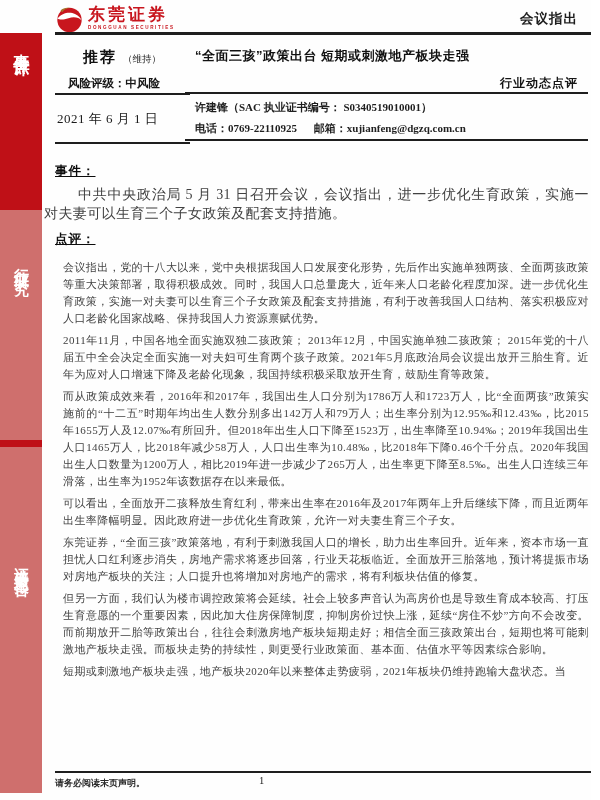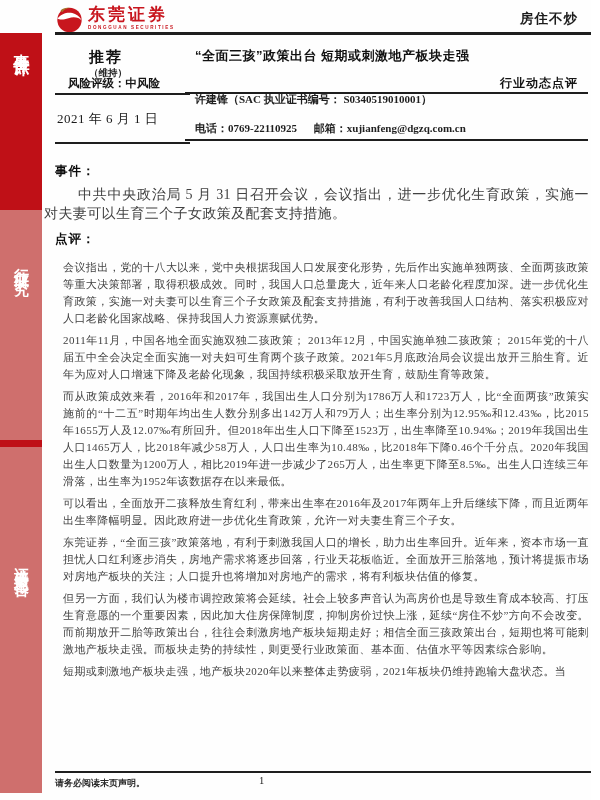--- a/index.html
+++ b/index.html
@@ -27,38 +27,38 @@
   .logo-svg  { width:28px; height:28px; }
   .brand-col { margin-left:5px; }
   .brand-cn  { font-size:17px; font-weight:bold; color:#c8161e; letter-spacing:3px; line-height:20px; }
   .brand-en  { font-size:4.6px; color:#c8161e; letter-spacing:1.6px; font-family:"Liberation Sans",sans-serif; font-weight:bold; }
   .industry  { position:absolute; right:13px; top:10px; font-size:13.5px; font-weight:bold; color:#1d1d1d;
                font-family:"Liberation Sans","DejaVu Sans",sans-serif; letter-spacing:1px; }
   .rule { position:absolute; background:#1e1e1e; height:2px; }
   .rule-header { left:55px; width:540px; top:32px; height:2.5px; }
   
   .sans { font-family:"Liberation Sans","DejaVu Sans",sans-serif; }
-  .rating-row { position:absolute; left:83px; top:48px; display:flex; align-items:baseline;flex-direction:column; }
+  .rating-row { position:absolute; left:83px; top:48px; display:flex; align-items:baseline; }
   .rating     { font-size:15px; font-weight:bold; color:#111; letter-spacing:2px; }
-  .rating-note{ font-size:9.5px; font-weight:bold; color:#222; margin-left:6px; }
+  .rating-note{ font-size:9.5px; font-weight:normal; color:#222; margin-left:6px; }
   .doc-title  { position:absolute; left:195px; top:47px; width:395px; font-size:13px; font-weight:bold;
                 color:#111; letter-spacing:0.5px; }
   .risk       { position:absolute; left:68px; top:76px; font-size:11.5px; font-weight:bold; color:#161616; }
   .report-type{ position:absolute; right:13px; top:75px; font-size:12px; font-weight:bold; color:#161616; letter-spacing:1px; }
   .rule-l1 { left:55px;  width:135px; top:93px;  height:1.8px; }
   .rule-r1 { left:185px; width:403px; top:92px;  height:1.8px; }
   .date    { position:absolute; left:57px; top:110px; font-size:13px; color:#1a1a1a; letter-spacing:0.5px; }
-  .analyst { position:absolute; left:195px; top:92px; font-size:11px; font-weight:600; color:#1f1f1f; }
+  .analyst { position:absolute; left:195px; top:100px; font-size:11px; font-weight:600; color:#1f1f1f; }
   .contact { position:absolute; left:195px; top:121px; font-size:11px; font-weight:600; color:#1f1f1f; }
   .contact span + span { margin-left:14px; }
   .rule-l2 { left:55px;  width:135px; top:142px; height:1.8px; }
   .rule-r2 { left:185px; width:403px; top:139px; height:1.8px; }
   
   .sec-heading { position:absolute; left:55px; font-size:12.5px; font-weight:bold; color:#0d0d0d;
-                 font-family:"Liberation Sans","DejaVu Sans",sans-serif; letter-spacing:1px; }
+                 font-family:"Liberation Sans","DejaVu Sans",sans-serif; letter-spacing:1px;text-decoration:underline; }
   .h-event   { top:163px; }
   .h-comment { top:231px; }
   .event-para {
     position:absolute; left:44px; top:186px; width:545px;
     font-size:14px; line-height:18.5px; text-align:justify;
     text-indent:34px; letter-spacing:0.4px; color:#414141;
   }
   .comment-box { position:absolute; left:63px; top:259px; width:526px; }
   .comment-box p {
     margin:0 0 5px 0; font-size:11px; line-height:17px;
@@ -90,21 +90,21 @@
     <svg class="logo-svg" viewBox="0 0 28 28">
       <circle cx="14.5" cy="15" r="12.2" fill="#c8161e"></circle>
       <path d="M2.5 13.5 C7 7.5 15 6.5 20 9 C24 11 26 13.5 26.6 15.5 C24 12.5 19 11.5 13.5 13.2 C8.5 14.8 4.5 14.8 2.5 13.5 Z" fill="#ffffff"></path>
       <path d="M5.5 5.5 C8 2.8 12 2.2 14.5 3 C11.5 3.4 8.8 4.8 7.4 7.2 Z" fill="#a5742a"></path>
     </svg>
     <div class="brand-col">
       <div class="brand-cn">东莞证券</div>
       <div class="brand-en">DONGGUAN SECURITIES</div>
     </div>
   </div>
-  <div class="industry">房住不炒</div>
+  <div class="industry">会议指出</div>
   <div class="rule rule-header"></div>
 
   <div class="rating-row sans">
     <span class="rating">推荐</span>
     <span class="rating-note">（维持）</span>
   </div>
   <div class="doc-title sans">“全面三孩”政策出台 短期或刺激地产板块走强</div>
   <div class="risk sans">风险评级：中风险</div>
   <div class="report-type sans">行业动态点评</div>
   <div class="rule rule-l1"></div>

